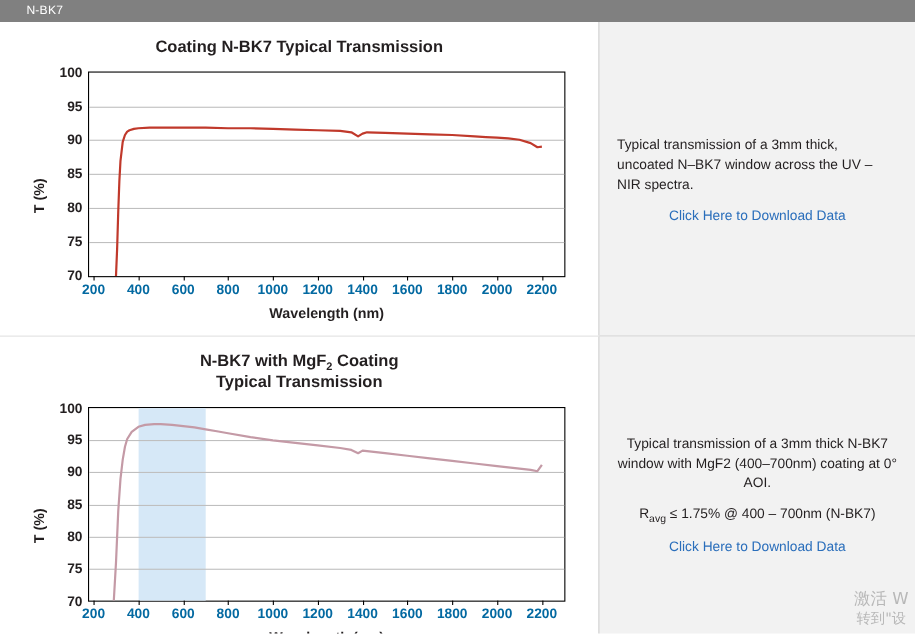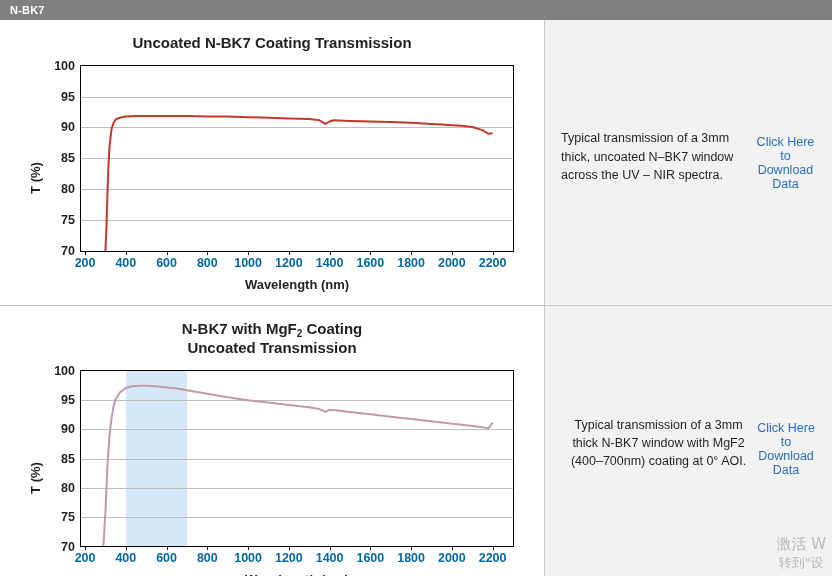--- a/index.html
+++ b/index.html
@@ -11,37 +11,37 @@
     position:relative;
   }
   .page{position:absolute;inset:0;display:flex;flex-direction:column;}
 
   
   .topbar{
     height:20px;flex:0 0 20px;background:#808080;
     display:flex;align-items:center;
   }
   .topbar .tag{
-    color:#ffffff;font-size:11px;font-weight:bold;
-    padding-left:10px;letter-spacing:0.2px;
+    color:#ffffff;font-size:11px;font-weight:normal;
+    padding-left:24px;letter-spacing:0.2px;
   }
 
   
   .grid{flex:1 1 auto;display:flex;flex-direction:column;}
   .row{display:flex;flex:1 1 50%;min-height:0;}
   .row + .row{border-top:1px solid #c9c9c9;}
   .cell-chart{
     flex:0 0 544px;width:544px;
     border-right:1px solid #c9c9c9;
     position:relative;background:#ffffff;
     display:flex;flex-direction:column;align-items:center;
   }
   .cell-note{
     flex:1 1 auto;background:#f2f2f2;
-    display:flex;flex-direction:row;align-items:center;justify-content:center;
+    display:flex;flex-direction:column;align-items:center;justify-content:center;
     padding:10px 16px;box-sizing:border-box;
   }
   .row:first-child .cell-note{background:#f2f2f2;}
 
   .chart-title{
     text-align:center;font-weight:bold;font-size:15px;color:#231f20;
     margin-top:14px;line-height:1.25;
   }
   .chart-title sub{font-size:10px;vertical-align:baseline;position:relative;top:3px;}
 
@@ -107,21 +107,21 @@
 <div class="page">
 
   <div class="topbar">
     <span class="tag">N-BK7</span>
   </div>
 
   <div class="grid">
 
     <div class="row">
       <div class="cell-chart">
-        <div class="chart-title">Uncoated N-BK7 Coating Transmission</div>
+        <div class="chart-title">Coating N-BK7 Typical Transmission</div>
         <div class="plotwrap">
           <div class="ylabel">T (%)</div>
           <div class="plot" id="plot0">
               <div class="ytick" style="top: 185px;">70</div>
               <div class="gridline" style="top: 154.167px;"></div>
               <div class="ytick" style="top: 154.167px;">75</div>
               <div class="gridline" style="top: 123.333px;"></div>
               <div class="ytick" style="top: 123.333px;">80</div>
               <div class="gridline" style="top: 92.5px;"></div>
               <div class="ytick" style="top: 92.5px;">85</div>
@@ -162,21 +162,21 @@
       <div class="cell-note">
         <p class="note note-left">Typical transmission of a 3mm thick, uncoated N–BK7 window across the UV – NIR spectra.</p>
         <a class="dl-link" href="#">Click Here to Download Data</a>
       </div>
     </div>
 
     <div class="row">
       <div class="cell-chart">
         <div class="chart-title">
           <span>N-BK7 with MgF<sub>2</sub> Coating</span><br>
-          <span>Uncoated Transmission</span>
+          <span>Typical Transmission</span>
         </div>
         <div class="plotwrap">
           <div class="ylabel">T (%)</div>
           <div class="plot" id="plot1">
               <div class="band" style="left: 44.8302px; width: 61.1321px; background: rgb(214, 232, 247);"></div>
               <div class="ytick" style="top: 176px;">70</div>
               <div class="gridline" style="top: 146.667px;"></div>
               <div class="ytick" style="top: 146.667px;">75</div>
               <div class="gridline" style="top: 117.333px;"></div>
               <div class="ytick" style="top: 117.333px;">80</div>
@@ -211,20 +211,21 @@
               <div class="xtick" style="left: 411.623px;">2200</div>
               <svg class="series" viewBox="0 0 432 176" preserveAspectRatio="none">
                 <polyline points="22.42,176.00 24.45,140.80 26.49,93.87 28.53,64.53 30.57,46.93 32.60,35.20 34.64,28.16 38.72,21.71 44.83,17.01 50.94,15.25 59.09,14.67 65.21,14.67 75.40,15.25 85.58,16.43 95.77,17.60 105.96,19.36 116.15,21.12 126.34,22.88 146.72,26.40 167.09,29.33 187.47,31.68 207.85,34.03 228.23,36.37 238.42,38.13 244.53,41.07 248.60,38.72 258.79,39.89 268.98,41.07 289.36,43.41 309.74,45.76 330.11,48.11 350.49,50.45 370.87,52.80 381.06,53.97 391.25,55.15 401.43,56.32 407.55,57.49 411.62,51.63" fill="none" stroke="#c49aa6" stroke-width="2" stroke-linejoin="round"></polyline>
               </svg>
             </div>
           <div class="xlabel">Wavelength (nm)</div>
         </div>
       </div>
       <div class="cell-note">
         <p class="note">Typical transmission of a 3mm thick N-BK7 window with MgF2 (400–700nm) coating at 0° AOI.</p>
+        <p class="spec">R<sub>avg</sub> ≤ 1.75% @ 400 – 700nm (N-BK7)</p>
         <a class="dl-link" href="#">Click Here to Download Data</a>
       </div>
     </div>
 
   </div>
 
   <div class="watermark">
     <div>激活 W</div>
     <div class="w2">转到"设</div>
   </div>

